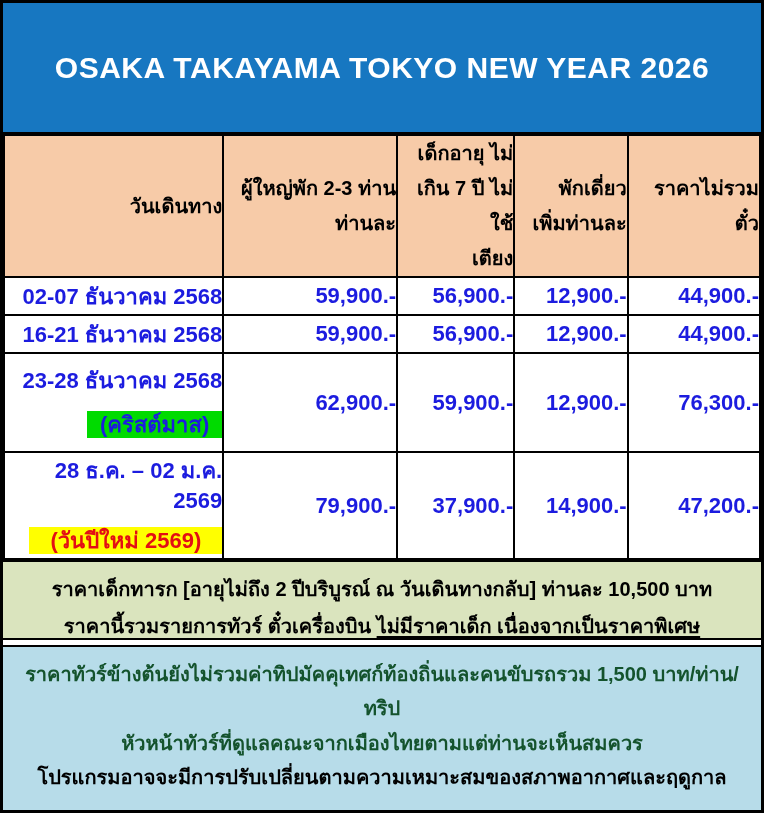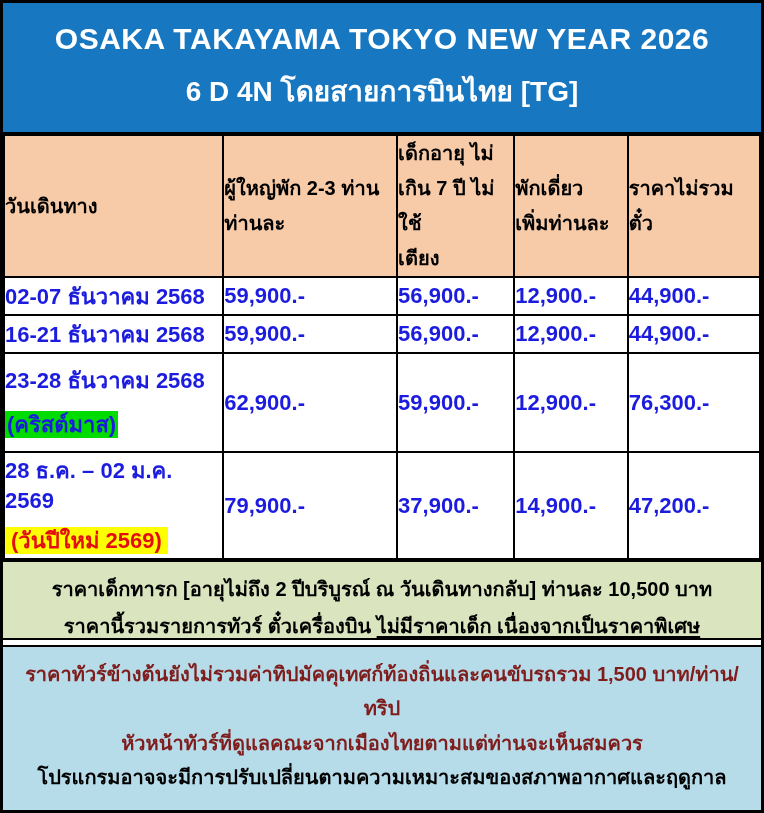--- a/index.html
+++ b/index.html
@@ -24,66 +24,65 @@
     display:flex; flex-direction:column; justify-content:space-evenly;
     padding:6px 5px;
   }
   .banner .title   { font-size:30px; letter-spacing:0.5px; }
   .banner .subtitle{ font-size:28px; }
   
   table.price {
     width:100%; border-collapse:collapse; table-layout:fixed;
   }
   table.price th, table.price td {
-    border:2px solid #000; text-align:left; vertical-align:middle;
+    border:2px solid #000; text-align:right; vertical-align:middle;
     overflow:hidden;
   }
   table.price th {
     background:#F7CBA8; color:#000;
     font-size:20px; font-weight:bold;
     height:112px; line-height:1.75;
     white-space:pre-line;
   }
   table.price td {
     background:#ffffff; color:#1C1CDF;
     font-size:22px; font-weight:bold;
   }
   tr.r-small  td { height:38px; }
   tr.r-big    td { height:99px; }
   .date-note { display:block; margin-top:9px; font-size:22px; font-weight:bold; }
-  .hl-green  { background:#00DB00; color:#1C1CDF; padding:1px 2px; }
-  .hl-yellow { background:#FFFF00; color:#E30E14; padding:1px 6px; }
+  .hl-green  { background:#00DB00; color:#1C1CDF; padding:1px 13px; }
+  .hl-yellow { background:#FFFF00; color:#E30E14; padding:1px 21px; }
   
   .note-green {
     background:#DAE4BE; border-top:2px solid #000; border-bottom:2px solid #000;
     color:#000; font-weight:bold; font-size:20px; text-align:center;
     padding:9px 8px 12px 8px; line-height:1.85;
     height:80px;
   }
   .u { text-decoration:underline; text-underline-offset:3px; }
   
   .gap { height:5px; background:#ffffff; }
   
   .note-blue {
     background:#B7DCE9; border-top:2px solid #000;
     font-weight:bold; font-size:20px; text-align:center;
     padding:10px 6px; line-height:1.72;
     flex:1;
   }
-  .note-blue .red   { color:#7f1d1d; }
+  .note-blue .red   { color:#14532d; }
   .note-blue .black { color:#000; }
 </style>
 </head>
 <body>
 
 <div class="page">
 
   <div class="banner">
     <div class="title">OSAKA TAKAYAMA TOKYO NEW YEAR 2026</div>
-    <div class="subtitle">6 D 4N โดยสายการบินไทย [TG]</div>
   </div>
 
   <table class="price">
     <colgroup>
       <col style="width:29%">
         <col style="width:23%">
         <col style="width:15.5%">
         <col style="width:15%">
         <col style="width:17.5%">
     </colgroup>

